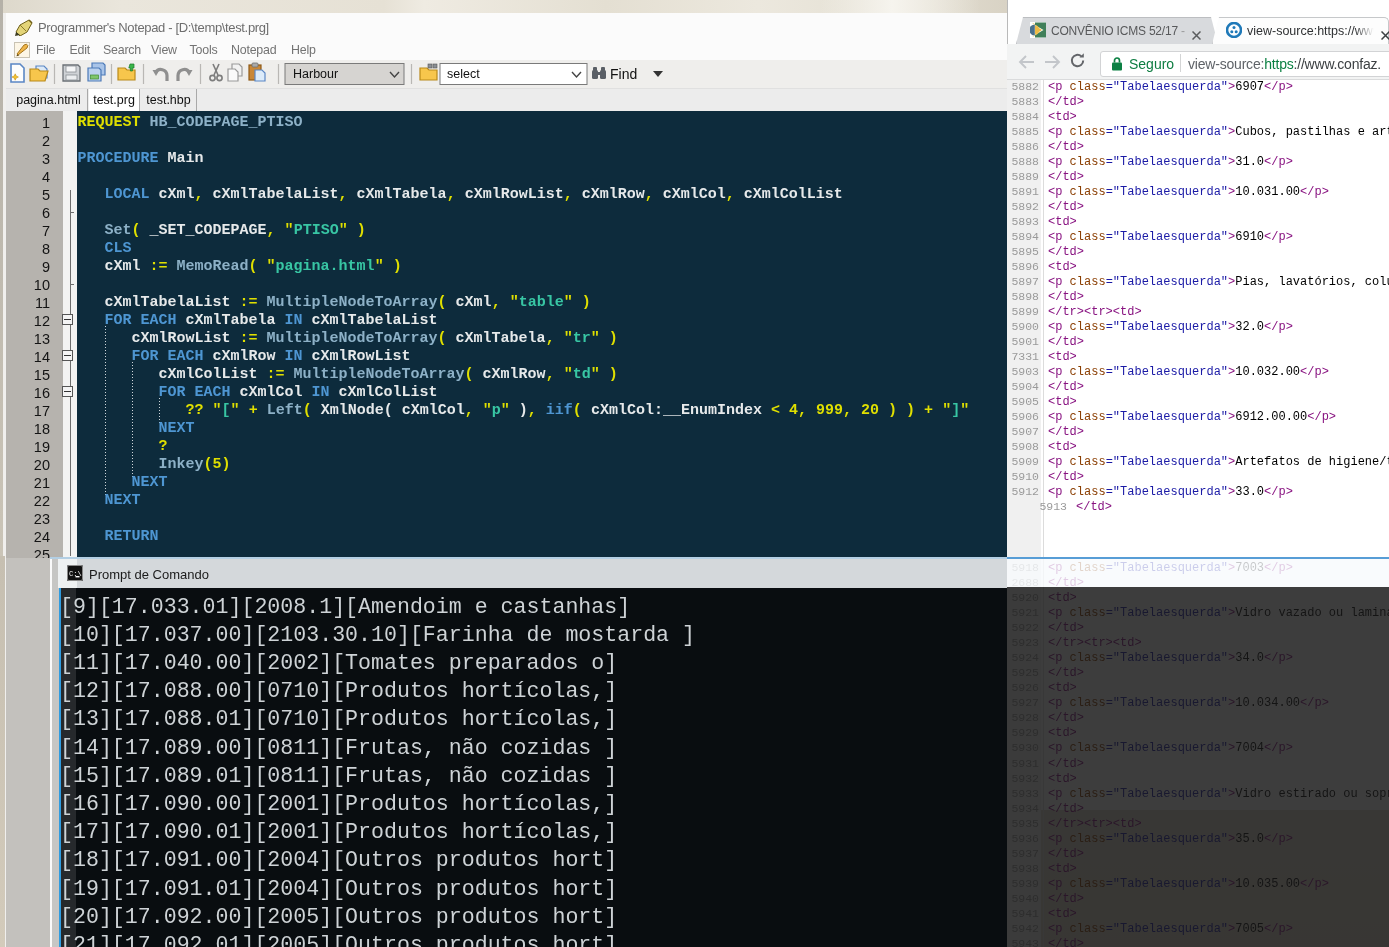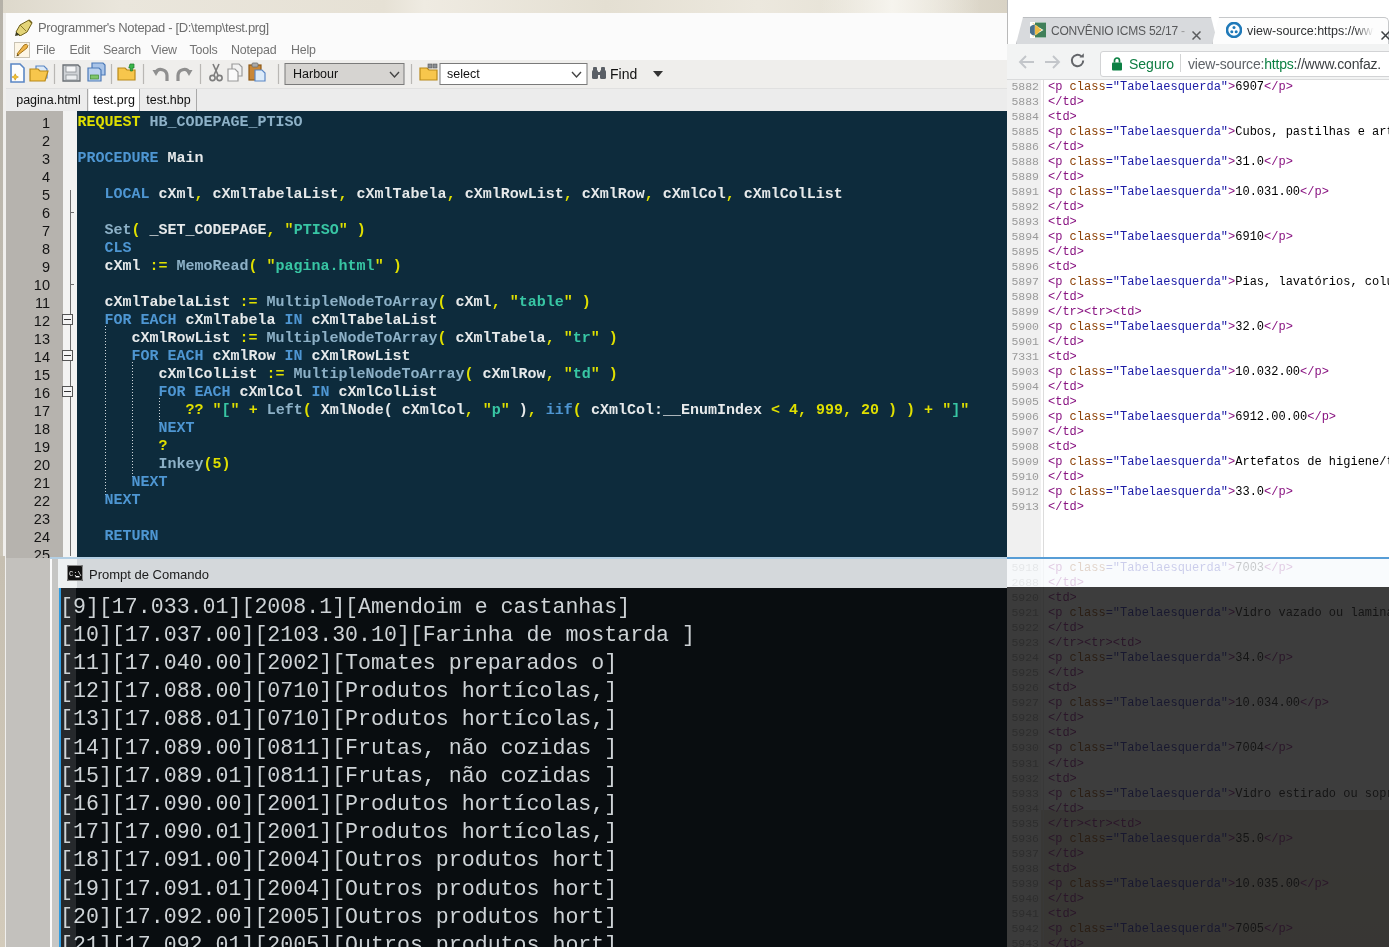--- a/index.html
+++ b/index.html
@@ -281,21 +281,21 @@
         <div style="height:15.03px;white-space:nowrap;overflow:hidden;"><span style="display:inline-block;width:32px;text-align:right;color:#9a9a9a;font-size:11.5px;">7331</span><span style="display:inline-block;width:9px;"></span><span style="color:#881280">&lt;td&gt;</span></div>
         <div style="height:15.03px;white-space:nowrap;overflow:hidden;"><span style="display:inline-block;width:32px;text-align:right;color:#9a9a9a;font-size:11.5px;">5903</span><span style="display:inline-block;width:9px;"></span><span style="color:#881280">&lt;p </span><span style="color:#8a3d00">class</span><span style="color:#1a1aa6">="Tabelaesquerda"</span><span style="color:#881280">&gt;</span><span style="color:#000">10.032.00</span><span style="color:#881280">&lt;/p&gt;</span></div>
         <div style="height:15.03px;white-space:nowrap;overflow:hidden;"><span style="display:inline-block;width:32px;text-align:right;color:#9a9a9a;font-size:11.5px;">5904</span><span style="display:inline-block;width:9px;"></span><span style="color:#881280">&lt;/td&gt;</span></div>
         <div style="height:15.03px;white-space:nowrap;overflow:hidden;"><span style="display:inline-block;width:32px;text-align:right;color:#9a9a9a;font-size:11.5px;">5905</span><span style="display:inline-block;width:9px;"></span><span style="color:#881280">&lt;td&gt;</span></div>
         <div style="height:15.03px;white-space:nowrap;overflow:hidden;"><span style="display:inline-block;width:32px;text-align:right;color:#9a9a9a;font-size:11.5px;">5906</span><span style="display:inline-block;width:9px;"></span><span style="color:#881280">&lt;p </span><span style="color:#8a3d00">class</span><span style="color:#1a1aa6">="Tabelaesquerda"</span><span style="color:#881280">&gt;</span><span style="color:#000">6912.00.00</span><span style="color:#881280">&lt;/p&gt;</span></div>
         <div style="height:15.03px;white-space:nowrap;overflow:hidden;"><span style="display:inline-block;width:32px;text-align:right;color:#9a9a9a;font-size:11.5px;">5907</span><span style="display:inline-block;width:9px;"></span><span style="color:#881280">&lt;/td&gt;</span></div>
         <div style="height:15.03px;white-space:nowrap;overflow:hidden;"><span style="display:inline-block;width:32px;text-align:right;color:#9a9a9a;font-size:11.5px;">5908</span><span style="display:inline-block;width:9px;"></span><span style="color:#881280">&lt;td&gt;</span></div>
         <div style="height:15.03px;white-space:nowrap;overflow:hidden;"><span style="display:inline-block;width:32px;text-align:right;color:#9a9a9a;font-size:11.5px;">5909</span><span style="display:inline-block;width:9px;"></span><span style="color:#881280">&lt;p </span><span style="color:#8a3d00">class</span><span style="color:#1a1aa6">="Tabelaesquerda"</span><span style="color:#881280">&gt;</span><span style="color:#000">Artefatos de higiene/toucador de</span></div>
         <div style="height:15.03px;white-space:nowrap;overflow:hidden;"><span style="display:inline-block;width:32px;text-align:right;color:#9a9a9a;font-size:11.5px;">5910</span><span style="display:inline-block;width:9px;"></span><span style="color:#881280">&lt;/td&gt;</span></div>
         <div style="height:15.03px;white-space:nowrap;overflow:hidden;"><span style="display:inline-block;width:32px;text-align:right;color:#9a9a9a;font-size:11.5px;">5912</span><span style="display:inline-block;width:9px;"></span><span style="color:#881280">&lt;p </span><span style="color:#8a3d00">class</span><span style="color:#1a1aa6">="Tabelaesquerda"</span><span style="color:#881280">&gt;</span><span style="color:#000">33.0</span><span style="color:#881280">&lt;/p&gt;</span></div>
-        <div style="height:15.03px;white-space:nowrap;overflow:hidden;"><span style="display:inline-block;width:32px;text-align:right;color:#9a9a9a;font-size:11.5px;">5913</span><span style="display:inline-block;width:9px;"></span><span style="color:#881280">&lt;/td&gt;</span></div>
+        <div style="height:15.03px;white-space:nowrap;overflow:hidden;padding-left:28px;"><span style="display:inline-block;width:32px;text-align:right;color:#9a9a9a;font-size:11.5px;">5913</span><span style="display:inline-block;width:9px;"></span><span style="color:#881280">&lt;/td&gt;</span></div>
       </div>
     </div>
 
   <div class="abs" id="srcB" style="left:0;top:560.3px;width:382px;">
       <div style="font-family:'Liberation Mono',monospace;font-size:12px;line-height:15.03px;">
         <div style="height:15.03px;white-space:nowrap;overflow:hidden;"><span style="display:inline-block;width:32px;text-align:right;color:#9a9a9a;font-size:11.5px;">5918</span><span style="display:inline-block;width:9px;"></span><span style="color:#881280">&lt;p </span><span style="color:#8a3d00">class</span><span style="color:#1a1aa6">="Tabelaesquerda"</span><span style="color:#881280">&gt;</span><span style="color:#000">7003</span><span style="color:#881280">&lt;/p&gt;</span></div>
         <div style="height:15.03px;white-space:nowrap;overflow:hidden;"><span style="display:inline-block;width:32px;text-align:right;color:#9a9a9a;font-size:11.5px;">2688</span><span style="display:inline-block;width:9px;"></span><span style="color:#881280">&lt;/td&gt;</span></div>
         <div style="height:15.03px;white-space:nowrap;overflow:hidden;"><span style="display:inline-block;width:32px;text-align:right;color:#9a9a9a;font-size:11.5px;">5920</span><span style="display:inline-block;width:9px;"></span><span style="color:#881280">&lt;td&gt;</span></div>
         <div style="height:15.03px;white-space:nowrap;overflow:hidden;"><span style="display:inline-block;width:32px;text-align:right;color:#9a9a9a;font-size:11.5px;">5921</span><span style="display:inline-block;width:9px;"></span><span style="color:#881280">&lt;p </span><span style="color:#8a3d00">class</span><span style="color:#1a1aa6">="Tabelaesquerda"</span><span style="color:#881280">&gt;</span><span style="color:#000">Vidro vazado ou laminado, em cha</span></div>
         <div style="height:15.03px;white-space:nowrap;overflow:hidden;"><span style="display:inline-block;width:32px;text-align:right;color:#9a9a9a;font-size:11.5px;">5922</span><span style="display:inline-block;width:9px;"></span><span style="color:#881280">&lt;/td&gt;</span></div>

